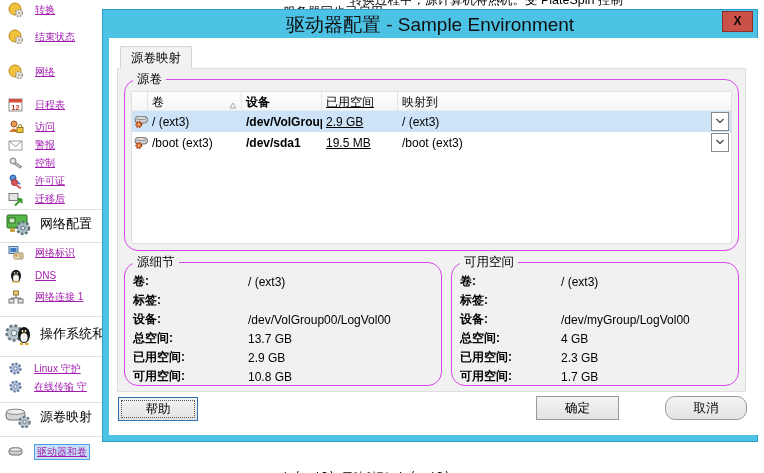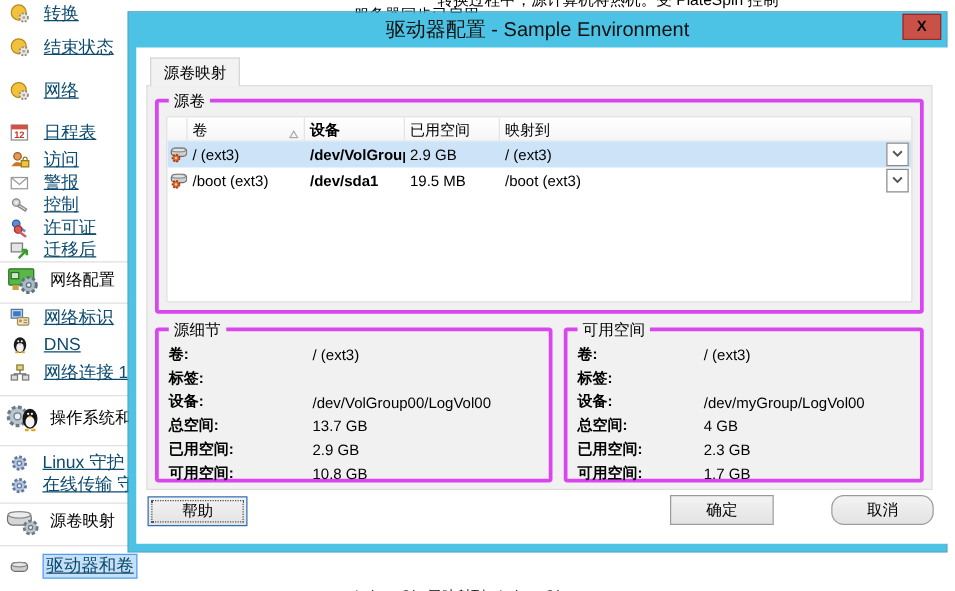--- a/index.html
+++ b/index.html
@@ -17,34 +17,34 @@
   .bg-bottom {
     position:absolute; left:280px; top:442px; z-index:1;
     font-family:"DejaVu Sans Mono","Liberation Mono",monospace;
     font-size:11.5px; line-height:14px; white-space:pre;
   }
 
   
   .sidebar { position:absolute; left:0; top:0; width:110px; height:473px; z-index:2; }
   .sb-item { position:absolute; left:8px; display:flex; align-items:center; white-space:nowrap; cursor:pointer; }
   .sb-item .sb-ico { flex:0 0 auto; display:inline-flex; }
-  .sb-item.link .sb-label { margin-left:11px; font-size:14px; text-decoration:underline; color:#0c4a6e; }
+  .sb-item.link .sb-label { margin-left:11px; font-size:10px; text-decoration:underline; color:#a21caf; }
   .sb-item.header { left:5px; }
   .sb-item.header .sb-label { margin-left:8px; font-size:13px; color:#000; }
   .sb-item.selected .sb-label { background:#c6e0f7; box-shadow:0 0 0 1px #4f9eea; padding:0 2px; }
   .sb-sep { position:absolute; left:0; width:103px; height:1px; background:#e0e0e0; }
 
   
   .dialog {
     position:absolute; left:103px; top:10px; width:654px; height:431px;
     background:#4cc2e4; outline:1px solid #2d9cc6; z-index:10;
   }
   .dlg-title {
     position:absolute; top:0; left:0; right:0; height:28px;
-    text-align:center; line-height:30px; font-size:16px; color:#101010;
+    text-align:center; line-height:30px; font-size:19px; color:#101010;
   }
   .dlg-close {
     position:absolute; top:1px; left:619px; width:31px; height:21px;
     background:#ca5148; border:1px solid #8e2f2a;
     color:#0b0b0b; font-weight:bold; font-size:12px; text-align:center; line-height:19px;
     cursor:pointer;
   }
   .dlg-body {
     position:absolute; left:6px; top:28px; width:678px; height:397px;
     background:#ffffff;
@@ -55,41 +55,41 @@
     position:absolute; left:11px; top:8px; height:23px; padding:0 10px;
     background:#f2f2f2; border:1px solid #d6d6d6; border-bottom:none;
     font-size:12.5px; line-height:22px; z-index:3;
   }
   .tab-panel {
     position:absolute; left:8px; top:30px; width:629px; height:324px;
     background:#f1f1f1; border:1px solid #dedede; z-index:2;
   }
 
   
-  .group { position:absolute; border:3px solid #d946ef; border-radius:3px; }
+  .group { position:absolute; border:1px solid #d946ef; border-radius:14px; }
   .group-label {
     position:absolute; top:-8px; left:8px; background:#f1f1f1;
     padding:0 4px; font-size:12.5px; line-height:15px;
   }
   .grp-source  { left:6px;  top:10px;  width:615px; height:172px; }
   .grp-srcdet  { left:6px;  top:193px; width:318px; height:124px; }
   .grp-tgtdet  { left:333px; top:193px; width:288px; height:124px; }
 
   
   .tablebox {
     position:absolute; left:6px; top:11px; right:6px; bottom:6px;
     background:#fff; border:1px solid #e0e0e0; border-radius:2px; overflow:hidden;
   }
   .thead { display:flex; height:19px; background:linear-gradient(#ffffff,#f6f6f6);
            border-bottom:1px solid #ececec; font-size:12px; }
   .th { border-right:1px solid #e4e4e4; padding:2px 4px 0 4px; position:relative; overflow:hidden; }
   .c-icon { width:16px; flex:0 0 auto; }
   .c-vol  { width:94px; flex:0 0 auto; }
   .c-dev  { width:80px; flex:0 0 auto;font-weight:bold; }
-  .c-used { width:76px; flex:0 0 auto; }
+  .c-used { width:76px; flex:0 0 auto;text-decoration:underline; }
   .c-map  { flex:1 1 auto; border-right:none !important; }
   .sort-tri { position:absolute; right:4px; top:6px; }
 
   .trow { display:flex; height:21px; align-items:center; font-size:12px; position:relative; cursor:default; }
   .trow.selected { background:#cde3f8; }
   .td { padding:0 4px; overflow:hidden; white-space:nowrap; }
   .td.c-icon { padding:0 0 0 2px; display:flex; align-items:center; }
   .combo {
     position:absolute; right:2px; top:1px; width:18px; height:19px;
     background:#fff; border:1px solid #8a8a8a;

